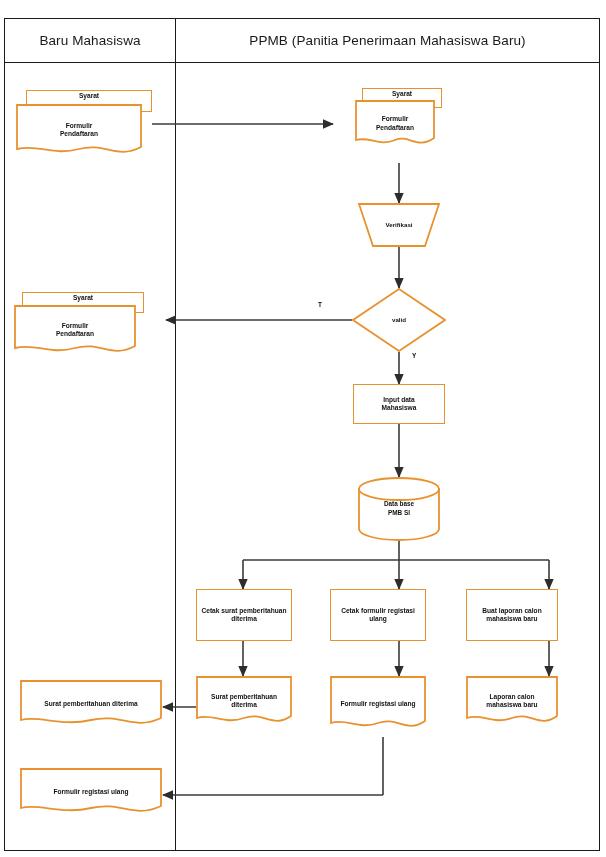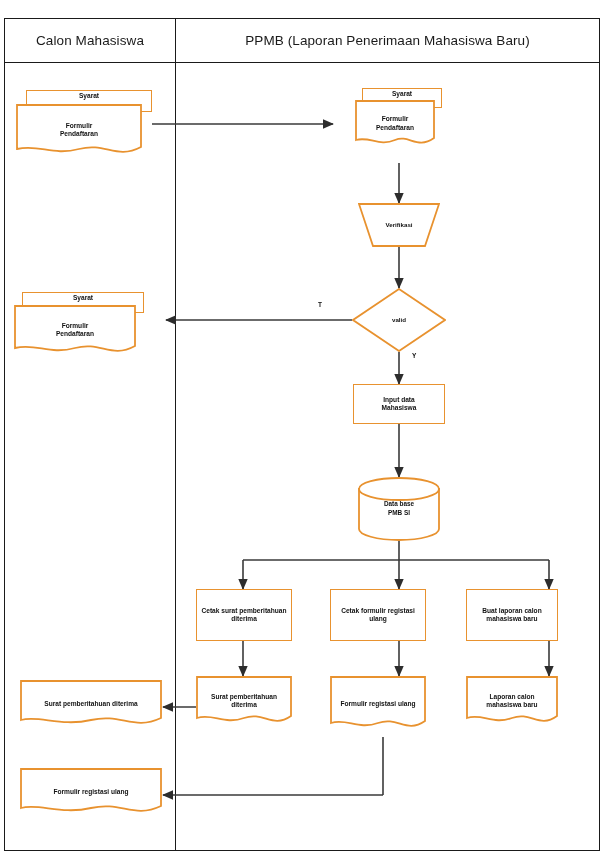--- a/index.html
+++ b/index.html
@@ -50,22 +50,22 @@
 </style>
 </head>
 <body>
 
 <div id="page">
 
   <div class="frame"></div>
   <div class="hdr-rule"></div>
   <div class="lane-divider"></div>
 
-  <div class="lane-title lane-left">Calon Mahasiswa</div>
-  <div class="lane-title lane-right">PPMB (Laporan Penerimaan Mahasiswa Baru)</div>
+  <div class="lane-title lane-left">Baru Mahasiswa</div>
+  <div class="lane-title lane-right">PPMB (Panitia Penerimaan Mahasiswa Baru)</div>
 
   <svg id="wires">
     <defs>
       <marker id="ah" markerWidth="8" markerHeight="8" refX="6.4" refY="3" orient="auto">
         <path d="M0,0 L7,3 L0,6 z" fill="#2d2d2d"></path>
       </marker>
     </defs>
     <g stroke="#3a3a3a" stroke-width="1.6" fill="none" marker-end="url(#ah)">
 
       <path d="M152,124 L333,124"></path>

